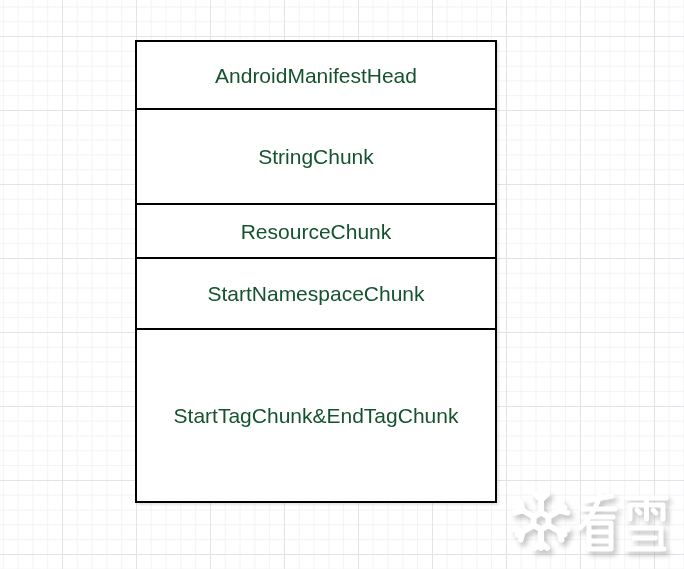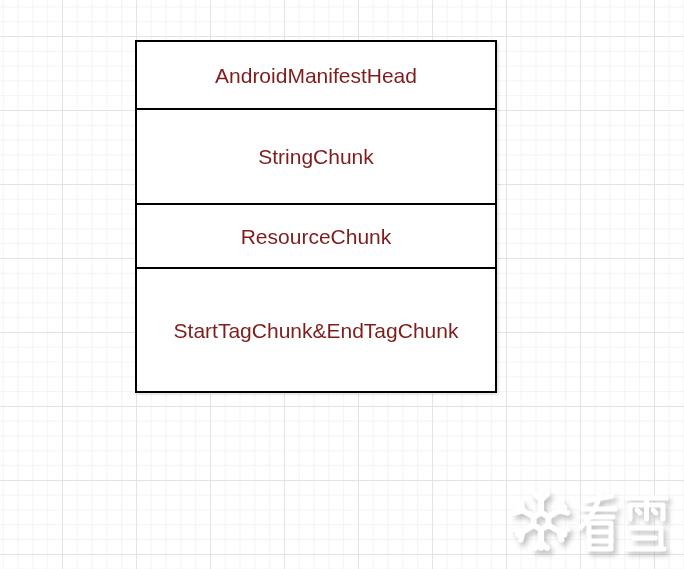--- a/index.html
+++ b/index.html
@@ -36,21 +36,21 @@
     box-shadow: 2px 2px 2px rgba(0,0,0,0.10);
   }
   .cell {
     box-sizing: border-box;
     border-bottom: 2px solid #000000;
     display: flex;
     align-items: center;
     justify-content: center;
     font-size: 21px;
     line-height: 1;
-    color: #7f1d1d;
+    color: #14532d;
     text-align: center;
   }
   .cell:last-child { border-bottom: none; }
   
   .watermark {
     position: absolute;
     left: 506px;
     top: 484px;
     width: 172px;
     height: 76px;
@@ -63,22 +63,23 @@
 </head>
 <body>
 
 <div id="screenshot">
 
   <div class="canvas"></div>
 
   <div class="stack">
     <div class="cell" style="height:68px">AndroidManifestHead</div>
     <div class="cell" style="height:95px">StringChunk</div>
-    <div class="cell" style="height:64px">ResourceChunk</div>
-    <div class="cell" style="height:122px">StartTagChunk&amp;EndTagChunk</div>
+    <div class="cell" style="height:54px">ResourceChunk</div>
+    <div class="cell" style="height:71px">StartNamespaceChunk</div>
+    <div class="cell" style="height:171px">StartTagChunk&amp;EndTagChunk</div>
   </div>
 
   <div class="watermark" aria-label="看雪">
     <svg width="172" height="76" viewBox="0 0 172 76" xmlns="http://www.w3.org/2000/svg">
 
       <g stroke="#ffffff" stroke-width="6" stroke-linecap="round" stroke-linejoin="round" fill="none">
         <g id="arm">
           <line x1="35" y1="28" x2="35" y2="10"></line>
           <line x1="35" y1="16" x2="29" y2="10"></line>
           <line x1="35" y1="16" x2="41" y2="10"></line>

